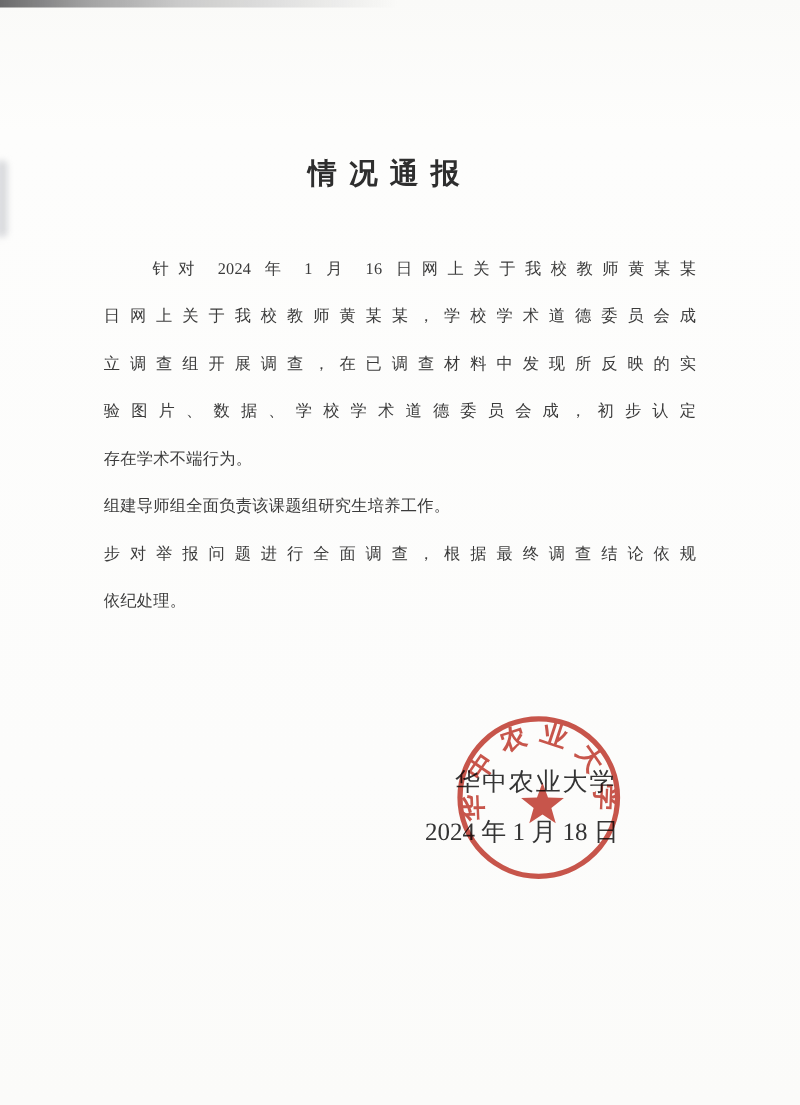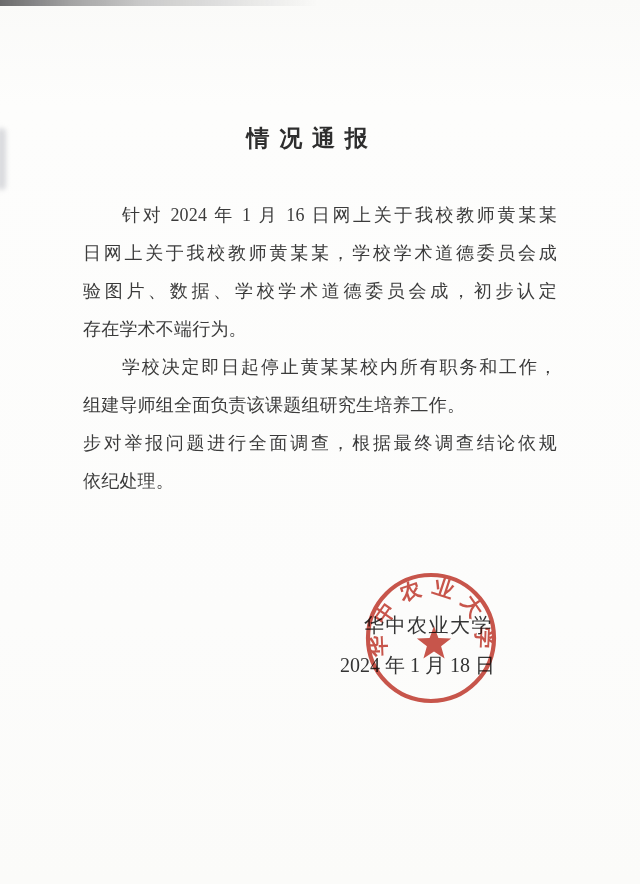--- a/index.html
+++ b/index.html
@@ -34,21 +34,21 @@
     position: absolute; top: 123px; left: 0; width: 640px;
     transform: translateX(-12px);
     text-align: center;
     font-size: 23px; font-weight: bold; color: #2e2e2e;
     letter-spacing: 2px;
     white-space: pre;
   }
 
   .body-text {
     position: absolute; left: 83px; top: 196px; width: 474px;
-    font-size: 18px; line-height: 38px; color: #3b3b3b;
+    font-size: 13px; line-height: 38px; color: #3b3b3b;
   }
   .line { text-align: left; letter-spacing: 0.2px; }
   .just { text-align: justify; text-align-last: justify; }
   .indent { text-indent: 39px; }
 
   .sig-org {
     position: absolute; left: 364px; top: 612px;
     font-size: 20px; letter-spacing: 1.5px; color: #343434;
     white-space: pre;
   }
@@ -74,25 +74,25 @@
 
   <div class="smudge-top"></div>
   <div class="smudge-left"></div>
 
   <div class="title">情 况 通 报</div>
 
   <div class="body-text">
     <div>
       <div class="line just indent">针对 2024 年 1 月 16 日网上关于我校教师黄某某</div>
       <div class="line just">日网上关于我校教师黄某某，学校学术道德委员会成</div>
+      <div class="line just">立调查组开展调查，在已调查材料中发现所反映的实</div>
       <div class="line just">验图片、数据、学校学术道德委员会成，初步认定</div>
       <div class="line">存在学术不端行为。</div>
     </div>
     <div>
-      <div class="line just indent">学校决定即日起停止黄某某校内所有职务和工作，</div>
       <div class="line">组建导师组全面负责该课题组研究生培养工作。</div>
     </div>
     <div>
       <div class="line just">步对举报问题进行全面调查，根据最终调查结论依规</div>
       <div class="line">依纪处理。</div>
     </div>
   </div>
 
   <div class="sig-org">华中农业大学</div>
   <div class="sig-date">2024 年 1 月 18 日</div>

